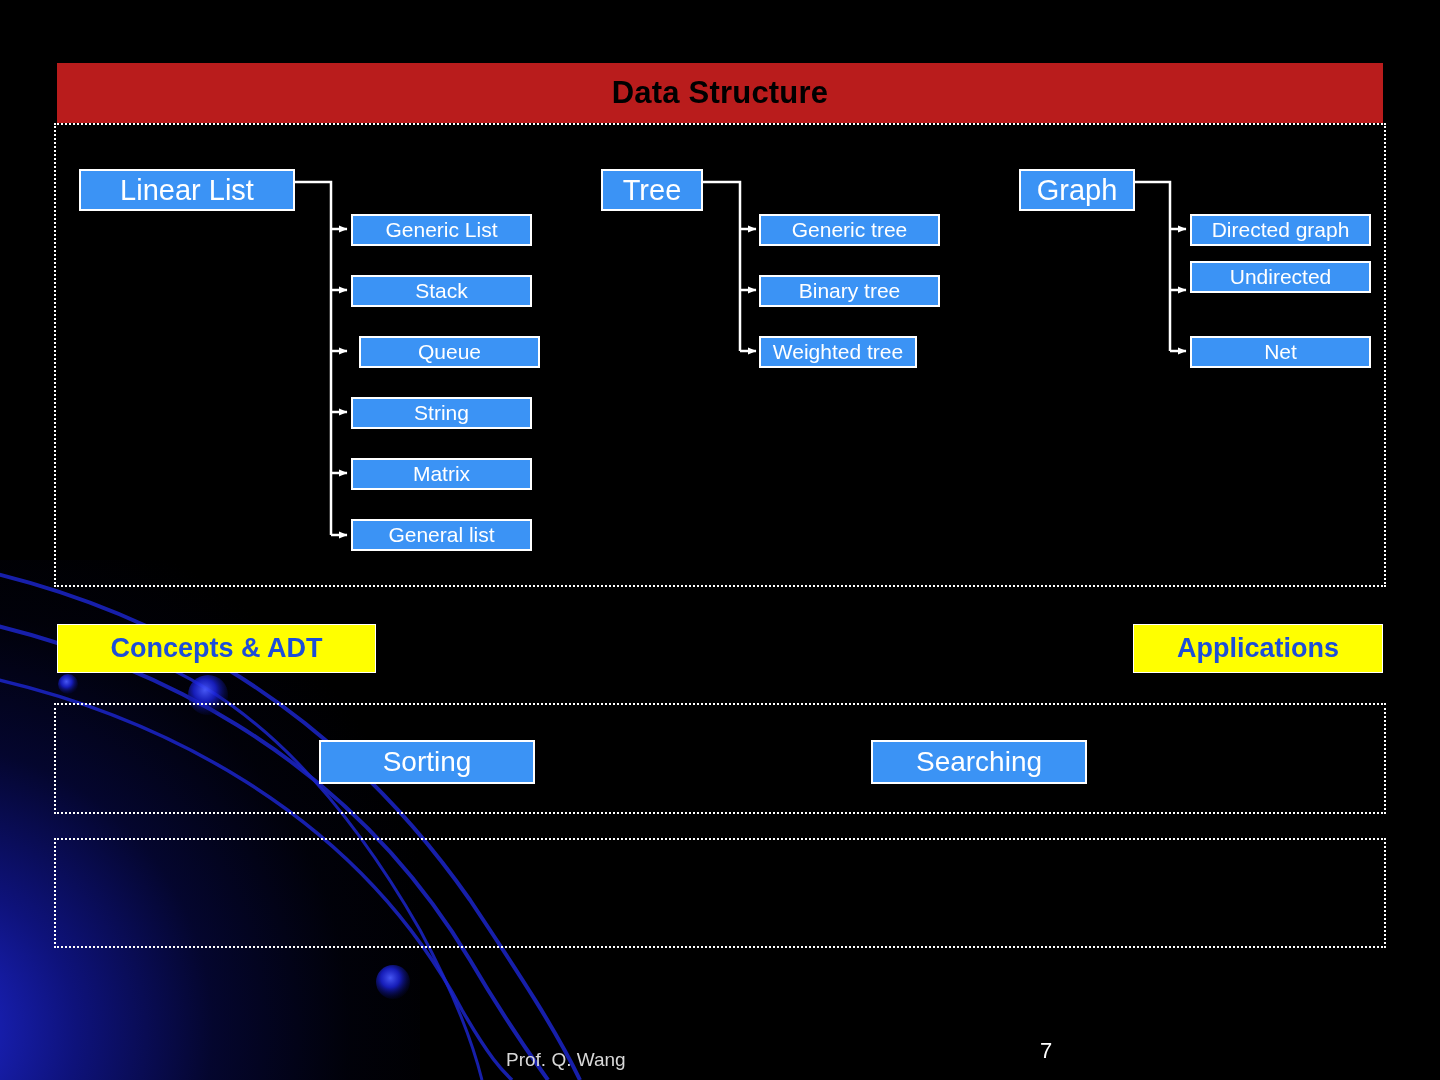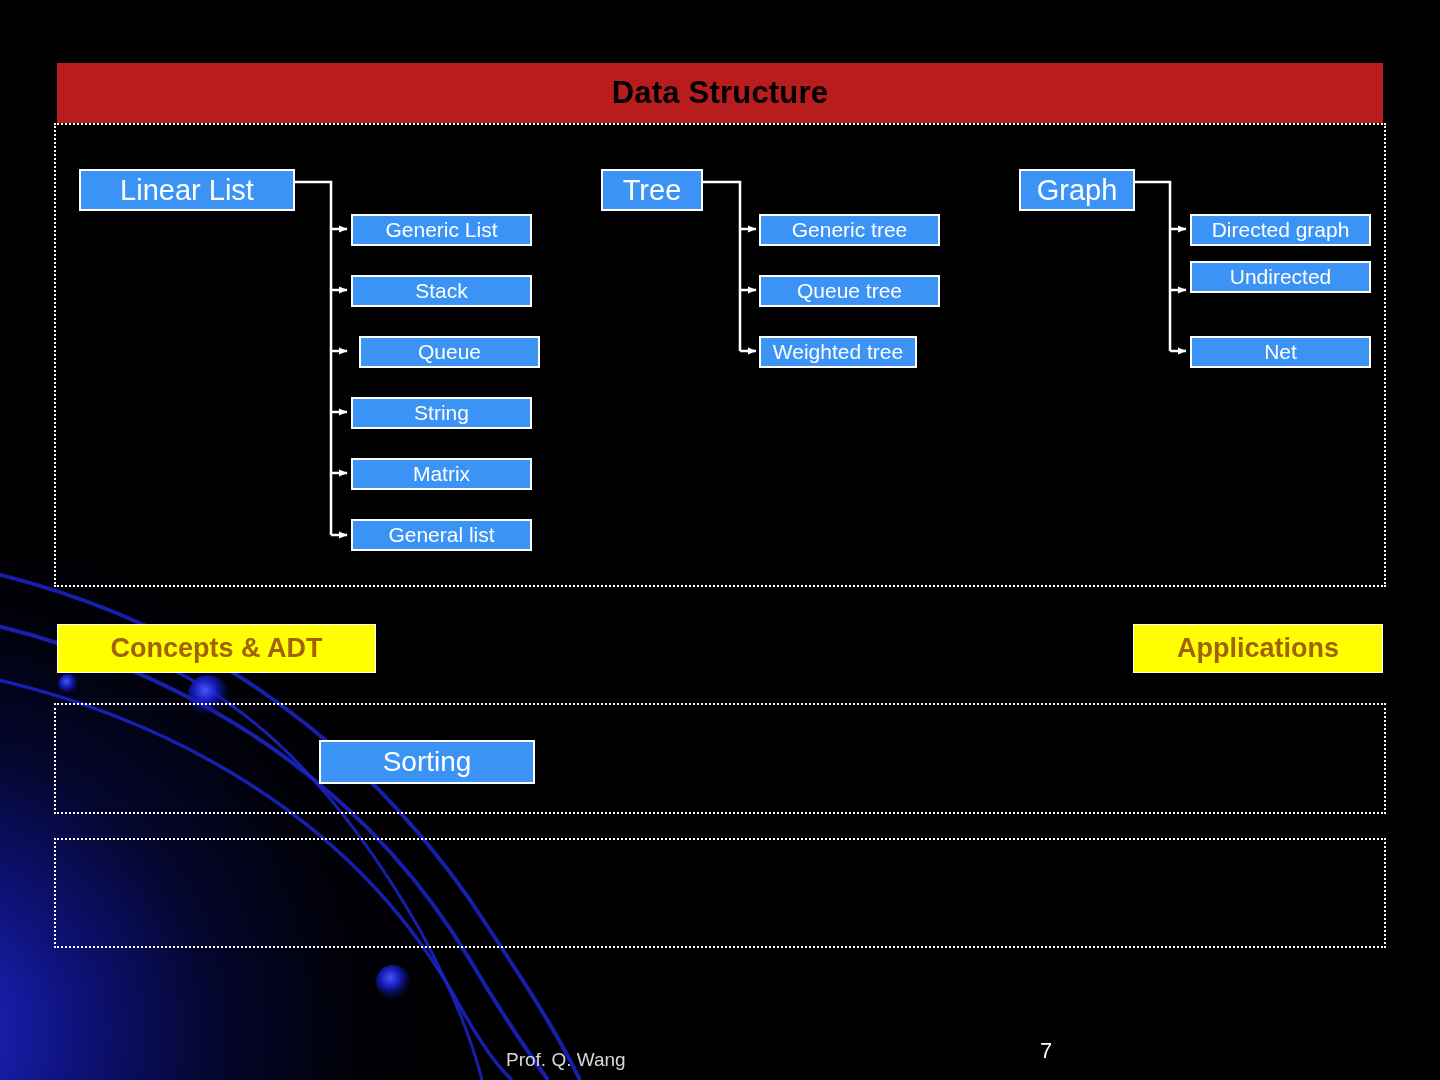--- a/index.html
+++ b/index.html
@@ -103,21 +103,21 @@
     height: 44px;
     font-size: 28px;
   }
 
   
   .cat-label {
     position: absolute;
     box-sizing: border-box;
     background: #FFFF00;
     border: 1px solid #FFFFFF;
-    color: #a16207;
+    color: #1d4ed8;
     font-size: 27px;
     font-weight: bold;
     display: flex;
     align-items: center;
     justify-content: center;
     white-space: nowrap;
   }
 
   
   .connectors {
@@ -211,30 +211,31 @@
   <div class="node parent" style="left:79px; top:169px; width:216px;">Linear List</div>
   <div class="node child" style="left:351px; top:214px; width:181px;">Generic List</div>
   <div class="node child" style="left:351px; top:275px; width:181px;">Stack</div>
   <div class="node child" style="left:351px; top:336px; width:181px;margin-left:8px;">Queue</div>
   <div class="node child" style="left:351px; top:397px; width:181px;">String</div>
   <div class="node child" style="left:351px; top:458px; width:181px;">Matrix</div>
   <div class="node child" style="left:351px; top:519px; width:181px;">General list</div>
 
   <div class="node parent" style="left:601px; top:169px; width:102px;">Tree</div>
   <div class="node child" style="left:759px; top:214px; width:181px;">Generic tree</div>
-  <div class="node child" style="left:759px; top:275px; width:181px;">Queue tree</div>
+  <div class="node child" style="left:759px; top:275px; width:181px;">Binary tree</div>
   <div class="node child" style="left:759px; top:336px; width:158px;">Weighted tree</div>
 
   <div class="node parent" style="left:1019px; top:169px; width:116px;">Graph</div>
   <div class="node child" style="left:1190px; top:214px; width:181px;">Directed graph</div>
   <div class="node child" style="left:1190px; top:261px; width:181px;">Undirected</div>
   <div class="node child" style="left:1190px; top:336px; width:181px;">Net</div>
 
   <div class="cat-label" style="left:57px; top:624px; width:319px; height:49px;">Concepts &amp; ADT</div>
   <div class="cat-label" style="left:1133px; top:624px; width:250px; height:49px;">Applications</div>
 
   <div class="node wide" style="left:319px; top:740px; width:216px;">Sorting</div>
+  <div class="node wide" style="left:871px; top:740px; width:216px;">Searching</div>
 
 
   <div class="footer-author">Prof. Q. Wang</div>
   <div class="footer-page">7</div>
 
 </div>
 
 </body></html>

